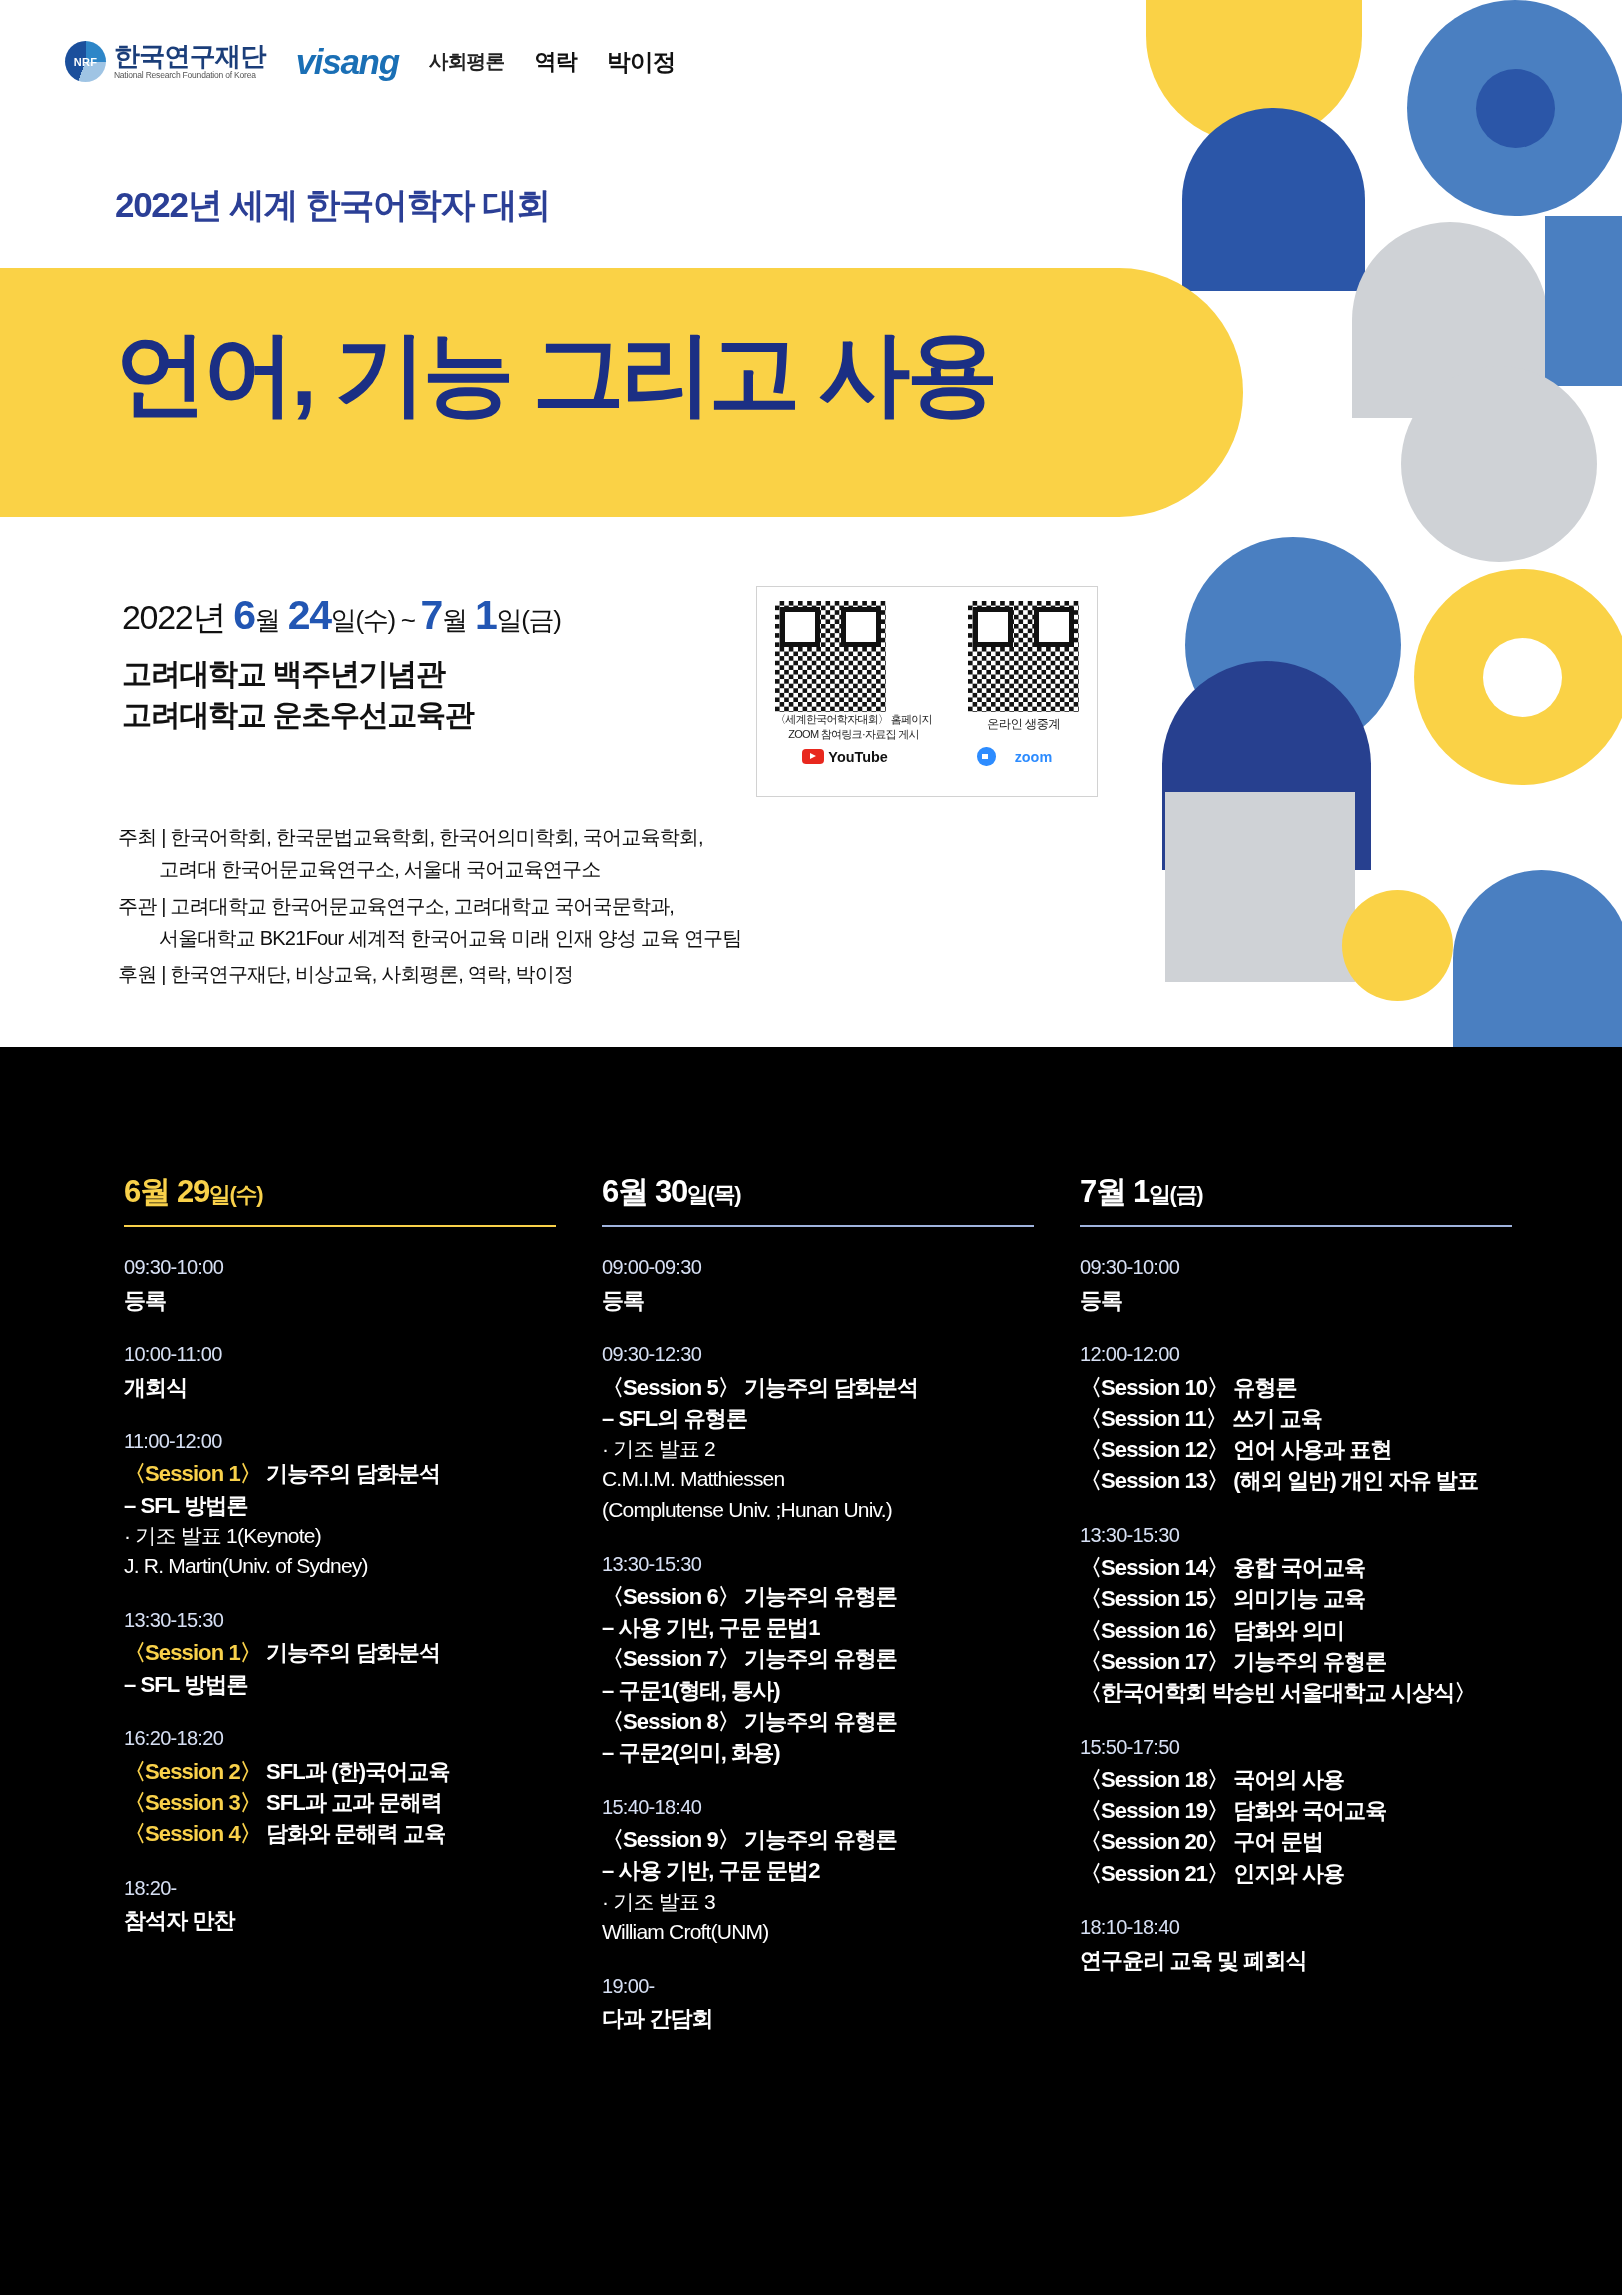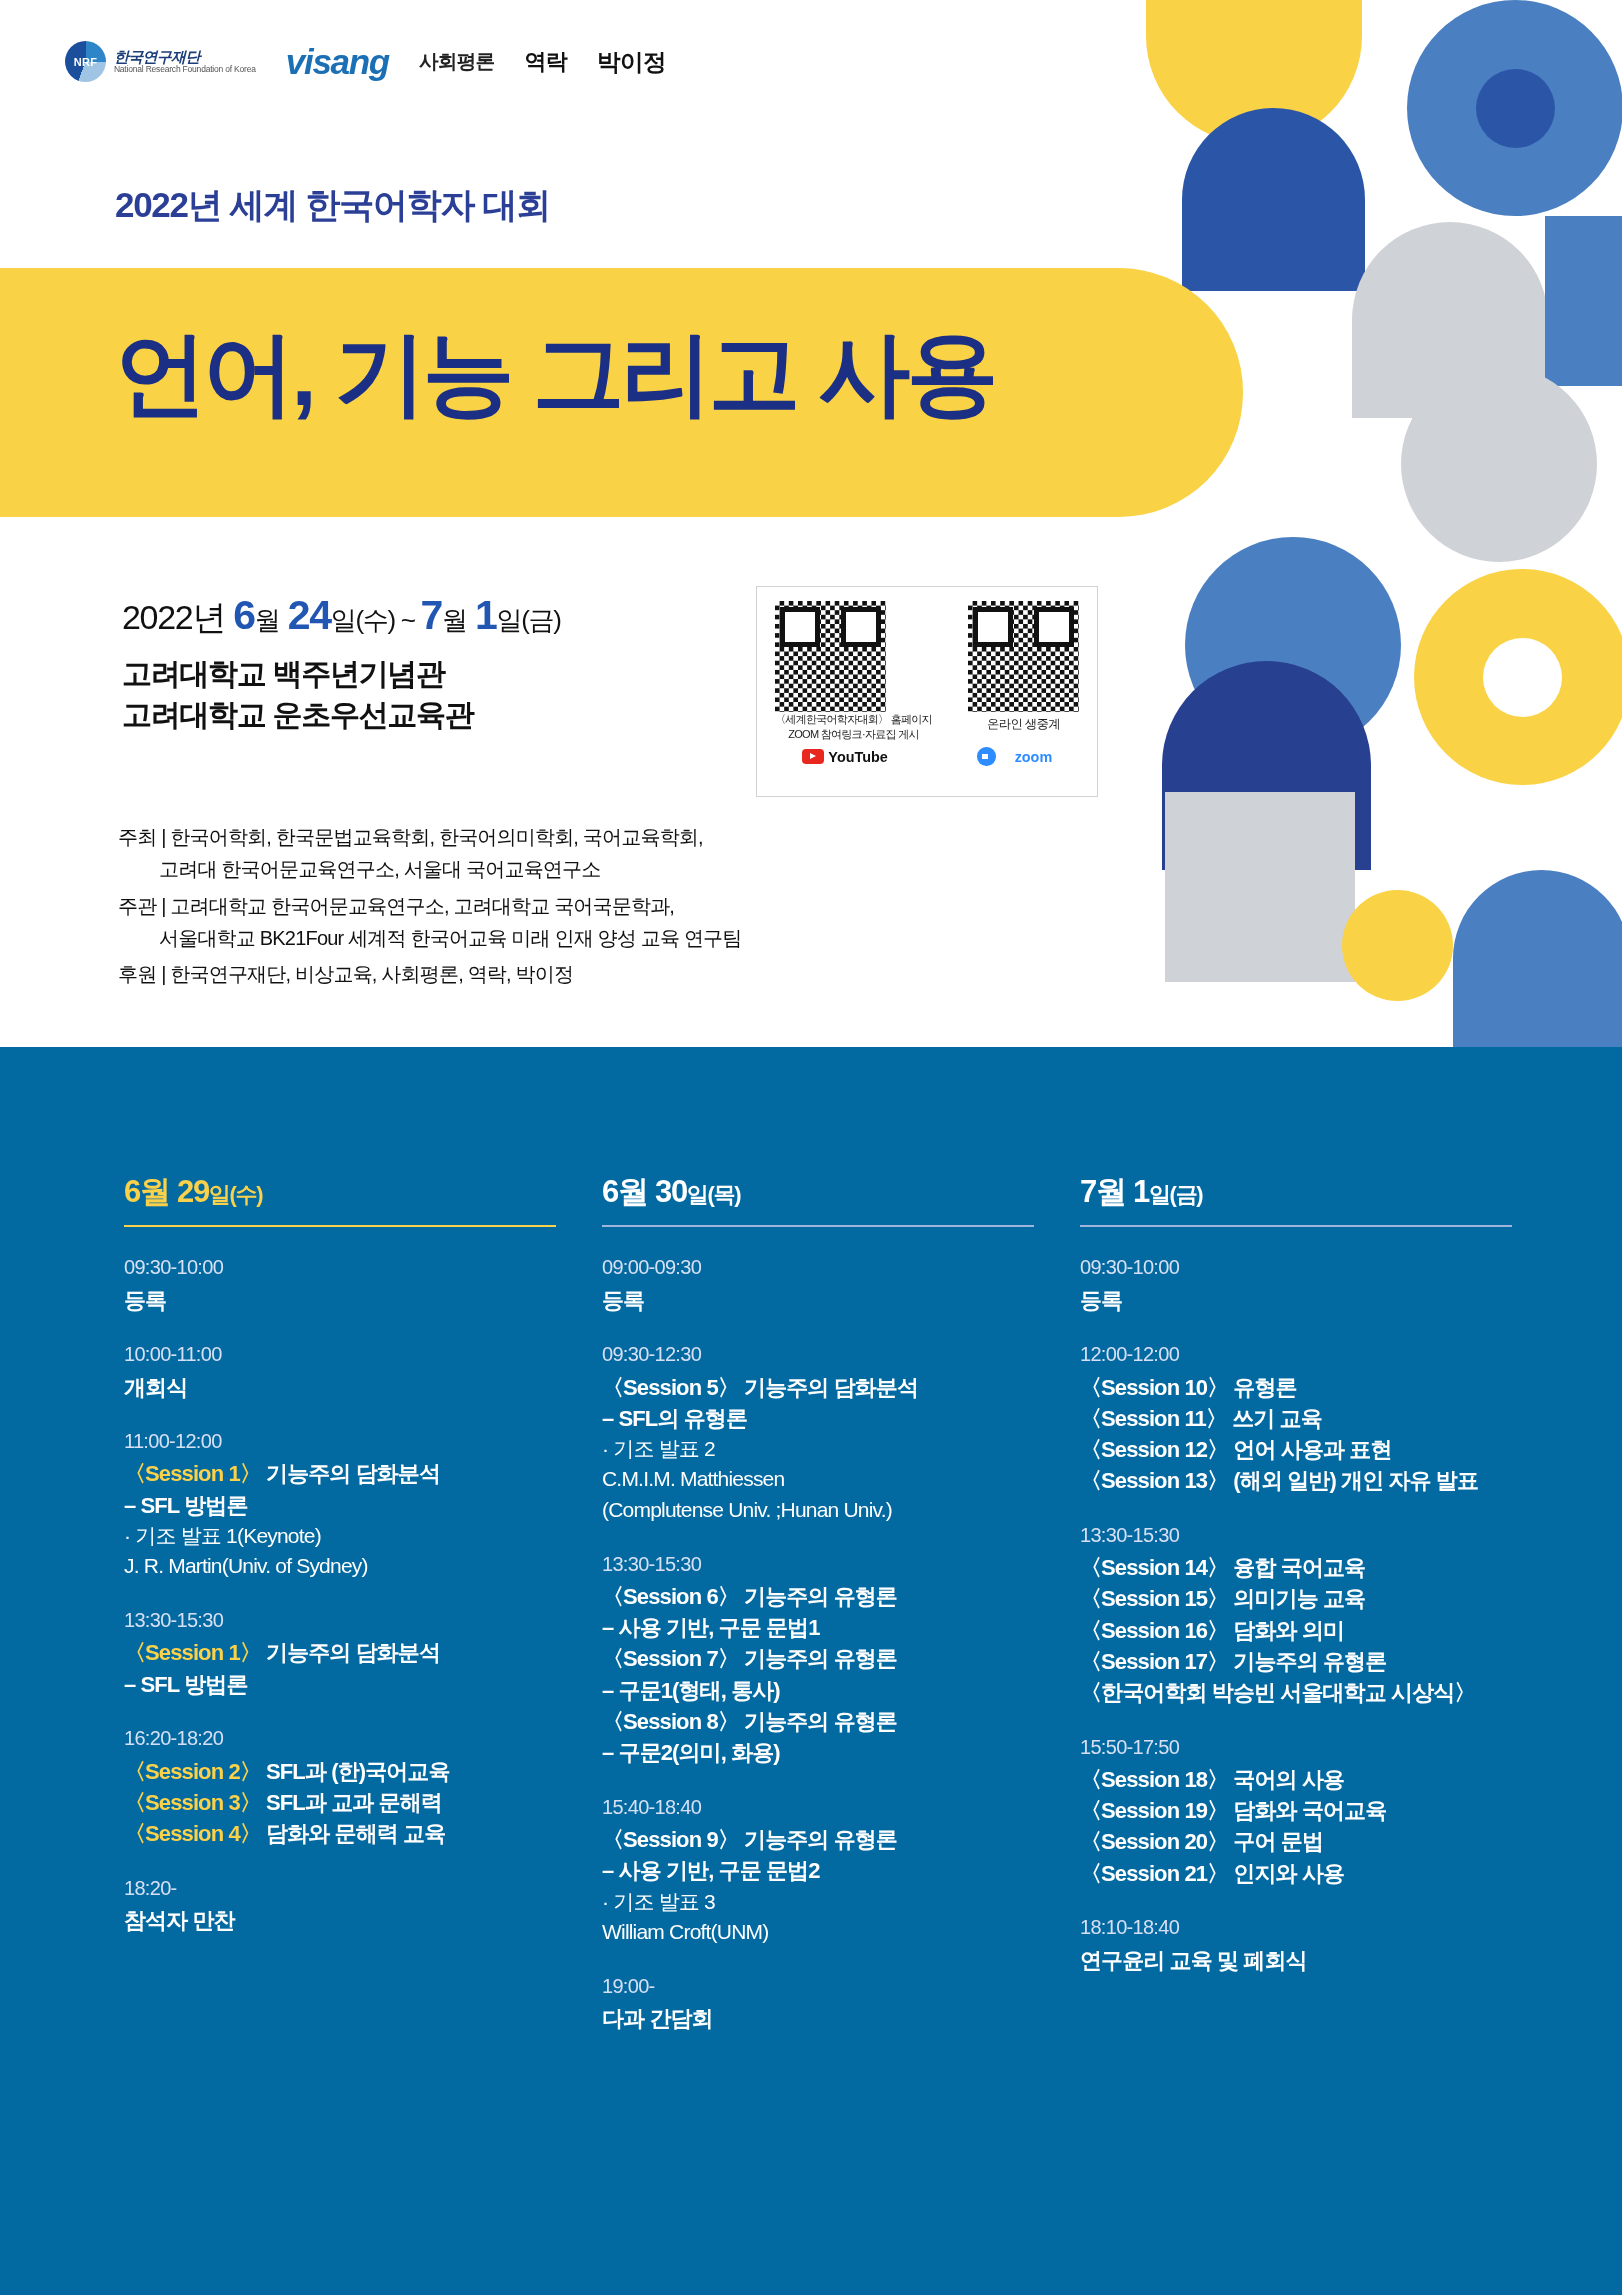--- a/index.html
+++ b/index.html
@@ -16,21 +16,21 @@
   .shape { position:absolute; }
 
   
   .logos { position:absolute; top:41px; left:65px; display:flex; align-items:center; gap:30px; }
   .logo-nrf { display:flex; align-items:center; gap:7.9px; }
   .nrf-mark { width:41px; height:41px; border-radius:50%;
               background:conic-gradient(from 200deg,#1b4f9c 0 45%, #2e86c8 45% 70%, #9fc4e4 70% 100%);
               position:relative; }
   .nrf-mark:after { content:"NRF"; position:absolute; left:0; right:0; top:50%; transform:translateY(-50%);
               text-align:center; color:#fff; font-size:11px; font-weight:bold; letter-spacing:0.3px; }
-  .nrf-text-top { font-size:15px; font-weight:bold; color:#1b3e7a; line-height:1.05; letter-spacing:-0.7px;font-style:italic; }
+  .nrf-text-top { font-size:26px; font-weight:bold; color:#1b3e7a; line-height:1.05; letter-spacing:-0.7px; }
   .nrf-text-bot { font-size:8.5px; color:#555; letter-spacing:-0.2px; }
   .logo-visang { font-size:35px; font-weight:bold; color:#1a6fb5; letter-spacing:-1.3px; font-style:italic;text-align:center; }
   .logo-sahoe { font-size:19.6px; font-weight:bold; color:#222; letter-spacing:-0.7px; }
   .logo-yeokrak { font-size:22px; font-weight:bold; color:#111; letter-spacing:-0.7px; }
   .logo-bakijeong { font-size:23.6px; font-weight:bold; color:#111; letter-spacing:-0.7px; }
 
   
   .pretitle { position:absolute; top:182px; left:115px; font-size:35px; font-weight:bold;
               color:#2b3f96; letter-spacing:-1.3px; }
   .title-band { position:absolute; top:268px; left:0; width:1243px; height:249px;
@@ -65,21 +65,21 @@
   .zoom-mark { width:18.3px; height:18.3px; border-radius:50%; background:#2d8cff; position:relative; }
   .zoom-mark:after { content:""; position:absolute; left:4.6px; top:6.5px; width:5.9px; height:5.2px; background:#fff; }
 
   
   .orgs { position:absolute; top:821px; left:118px; width:864px;
           font-size:20px; color:#111; line-height:1.62; letter-spacing:-0.8px; }
   .orgs .row { margin-bottom:3.9px; }
   .orgs .ind { padding-left:41px; display:block; }
 
   
-  .sched { position:absolute; top:1047px; left:0; width:1623px; height:1249px; background:#0369a1; }
+  .sched { position:absolute; top:1047px; left:0; width:1623px; height:1249px; background:#000000; }
   .cols { display:flex; gap:0; padding:124px 0 0 0; }
   .col { width:452px; margin-left:124px; }
   .col:first-child { margin-left:124px; }
   .col + .col { margin-left:26px; }
   .day-head { font-size:31px; color:#f9d14a; font-weight:bold; letter-spacing:-1.3px; padding-bottom:11.8px; }
   .day-head .sub { font-size:22px; }
   .day-head.w { color:#ffffff; }
   .rule { height:2.6px; background:#f9d14a; width:432px; margin-bottom:29px; }
   .rule.w { background:#9fb3dd; }
   .blk { margin-bottom:27.5px; color:#ffffff; }

